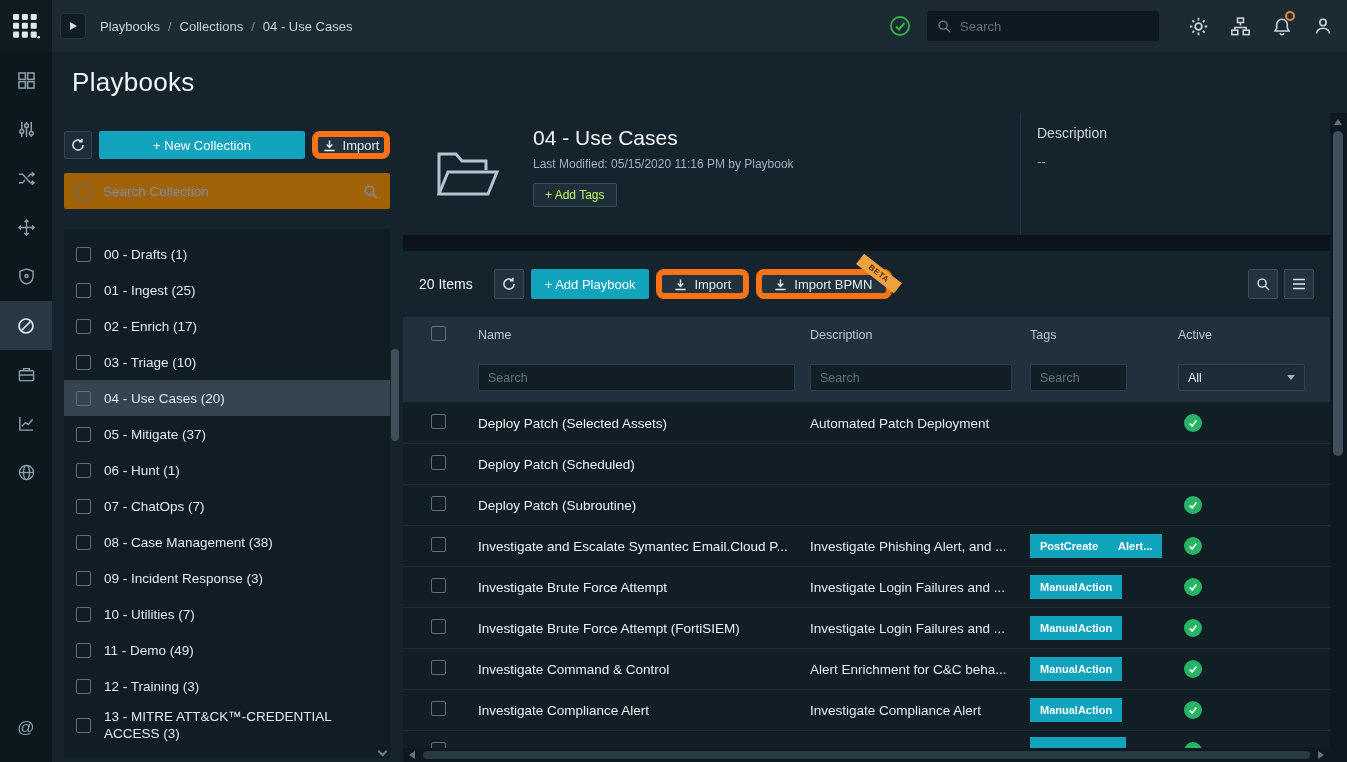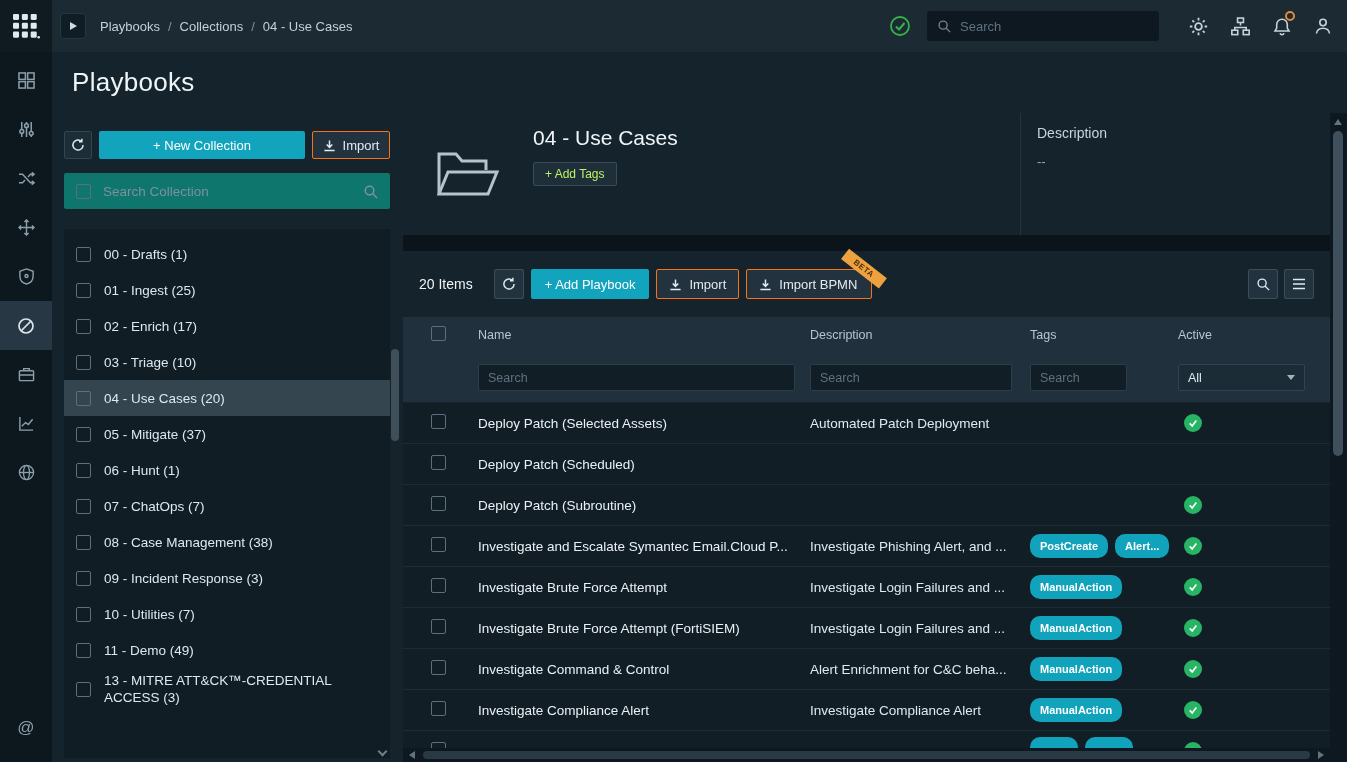--- a/index.html
+++ b/index.html
@@ -42,26 +42,26 @@
 
   
   .cpanel { position:absolute; left:52px; top:113px; width:351px; bottom:0; background:#15232c;
             padding:18px 13px 0 12px; z-index:5; }
   .cbtn-row { display:flex; gap:7px; height:28px; }
   .sqbtn-sm { width:28px; height:28px; background:#1d2d38; border:1px solid #33454f; border-radius:2px;
               display:flex; align-items:center; justify-content:center; flex:none; }
   .btn-teal { background:#12a3bd; color:#fff; border:none; font-size:13px; border-radius:2px;
               display:flex; align-items:center; justify-content:center; gap:6px;
               font-family:"Liberation Sans", sans-serif; }
-  .btn-dark { background:#22333f; border:1px solid #f97316; color:#e2ebf0; font-size:13px; border-radius:2px;
+  .btn-dark { background:#22333f; border:6px solid #f97316; color:#e2ebf0; font-size:13px; border-radius:8px;
               display:flex; align-items:center; justify-content:center; gap:7px;
               font-family:"Liberation Sans", sans-serif; }
   .c-new { flex:1; }
   .c-import { width:78px; }
-  .csearch { margin-top:14px; height:36px; background:#0f766e; border-radius:2px; display:flex;
+  .csearch { margin-top:14px; height:36px; background:#a16207; border-radius:2px; display:flex;
              align-items:center; padding:0 12px; gap:12px; }
   .csearch input { flex:1; background:transparent; border:none; outline:none; color:#cfdae2; font-size:13.5px;
                    font-family:"Liberation Sans", sans-serif; }
   .csearch input::placeholder { color:#7d909b; }
   .cb { width:15px; height:15px; border:1px solid #5c6f7a; border-radius:2px; background:transparent;
         display:inline-block; flex:none; }
   .clist { margin-top:20px; height:529px; background:#111d25; position:relative; overflow:hidden;
            padding-top:7px; }
   .citem { display:flex; align-items:center; min-height:36px; padding:4px 26px 4px 12px; gap:13px;
            font-size:13.5px; color:#dde8ee; line-height:17px; }
@@ -116,22 +116,22 @@
   .caret { width:0; height:0; border-left:4px solid transparent; border-right:4px solid transparent;
            border-top:5px solid #9fb3bd; }
 
   .trow { height:41px; background:#121e26; border-bottom:1px solid #1d2b35; }
   .td { min-width:0; }
   .td-name { font-size:13.5px; color:#e9f1f5; white-space:nowrap; overflow:hidden; text-overflow:ellipsis;
              padding-right:14px; }
   .td-desc { font-size:13.5px; color:#dfe9ef; white-space:nowrap; overflow:hidden; text-overflow:ellipsis;
              padding-right:14px; }
   .td-tags { white-space:nowrap; overflow:hidden; }
-  .pill { display:inline-flex; align-items:center; justify-content:center; height:20px; border-radius:10px;
-          background:#12a3bc; color:#fff; font-size:11px; font-weight:bold; padding:12px 10px; margin-right:7px;
+  .pill { display:inline-flex; align-items:center; justify-content:center; height:20px; border-radius:0;
+          background:#12a3bc; color:#fff; font-size:11px; font-weight:bold; padding:12px 10px; 
           min-width:48px; max-width:96px; overflow:hidden; text-overflow:ellipsis; white-space:nowrap; }
   .check { width:18px; height:18px; border-radius:50%; background:#27b565; display:inline-flex;
            align-items:center; justify-content:center; margin-left:6px; }
 
   
   .vscroll { position:absolute; top:113px; right:0; width:17px; bottom:0; background:#0d1820; z-index:15; }
   .tri-up { width:0; height:0; border-left:4px solid transparent; border-right:4px solid transparent;
             border-bottom:6px solid #62747f; position:absolute; top:6px; left:4px; }
   .tri-dn { width:0; height:0; border-left:4px solid transparent; border-right:4px solid transparent;
             border-top:6px solid #62747f; position:absolute; bottom:6px; left:4px; }
@@ -363,40 +363,45 @@
         <div class="citem">
           <span class="cb"></span>
           <span class="clabel">10 - Utilities (7)</span>
         </div>
         <div class="citem">
           <span class="cb"></span>
           <span class="clabel">11 - Demo (49)</span>
         </div>
         <div class="citem">
           <span class="cb"></span>
+          <span class="clabel">12 - Training (3)</span>
+        </div>
+        <div class="citem">
+          <span class="cb"></span>
           <span class="clabel">13 - MITRE ATT&amp;CK™-CREDENTIAL ACCESS (3)</span>
         </div>
       </div>
     <div class="clist-track" style="top:235px;">
       <div class="clist-thumb"></div>
     </div>
     <div class="chev-down" style="right:17px; bottom:6px; position:absolute;"></div>
   </div>
 
   <div class="main">
 
     <div class="detail-card">
       <div class="folder-box">
         <svg width="64" height="50" viewBox="0 0 64 50" fill="none" stroke="#b4c3cd" stroke-width="3">
           <path d="M3 45V5h17l6 7h24v9"></path>
             <path d="M3 45l9-22h49l-9 22z"></path>
         </svg>
       </div>
       <div class="detail-info">
         <div class="detail-title">04 - Use Cases</div>
+        <div class="detail-mod">Last Modified: 05/15/2020 11:16 PM by Playbook</div>
         <button class="addtags">+ Add Tags</button>
       </div>
       <div class="detail-desc">
         <div class="desc-label">Description</div>
         <div class="desc-value">--</div>
       </div>
     </div>
 
     <div class="table-card">
       <div class="toolbar">

